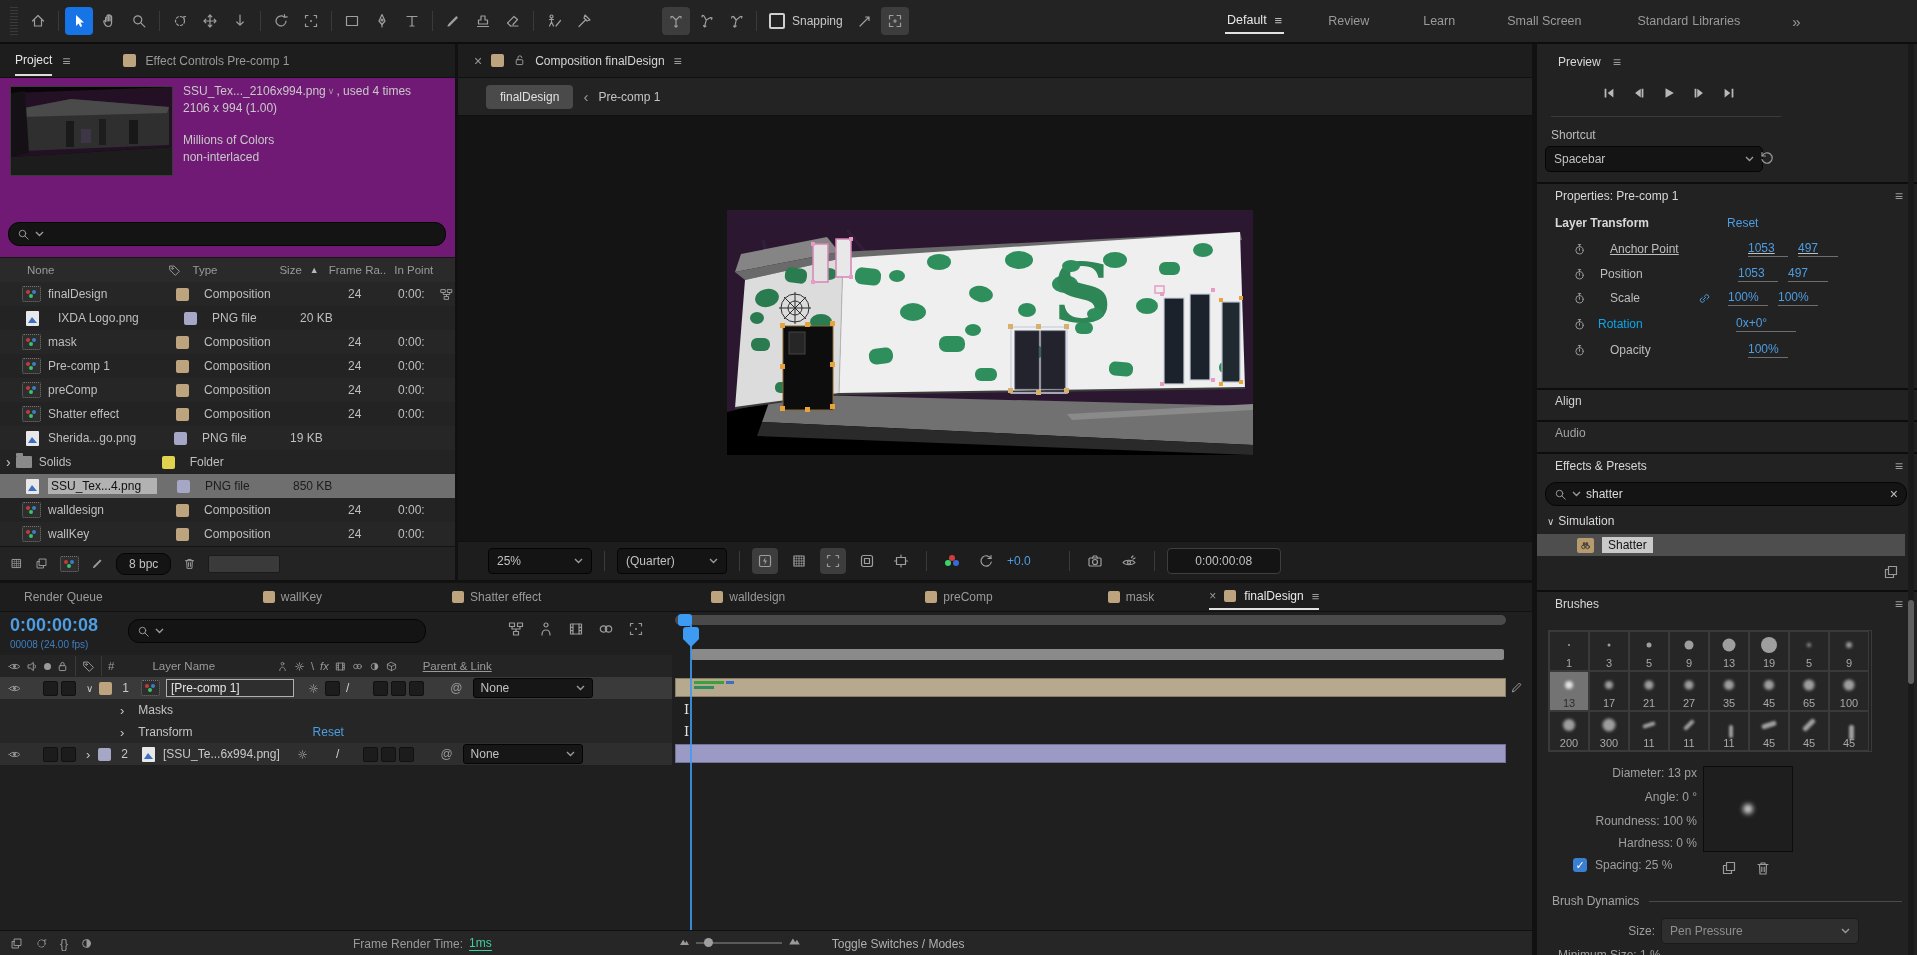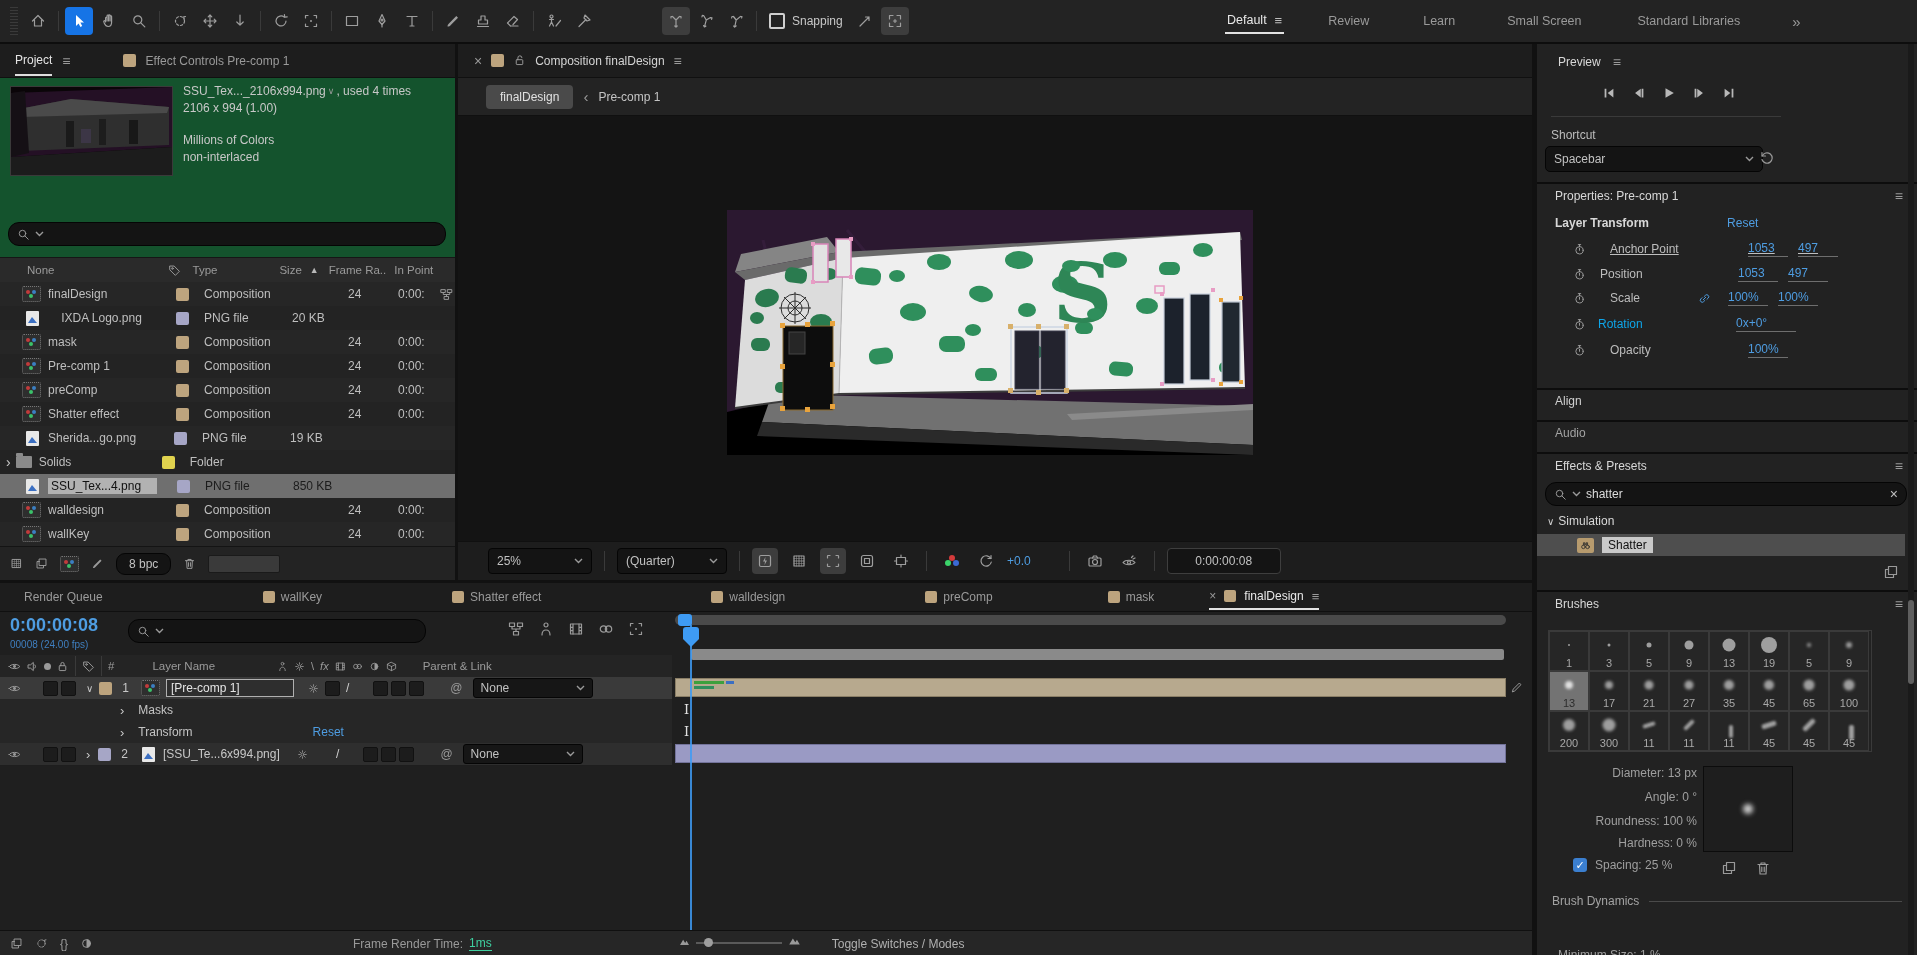--- a/index.html
+++ b/index.html
@@ -375,21 +375,21 @@
       </div>
       <div class="ws" style="margin-left:42px;"><span>Review</span></div>
       <div class="ws" style="margin-left:50px;"><span>Learn</span></div>
       <div class="ws" style="margin-left:48px;"><span>Small Screen</span></div>
       <div class="ws" style="margin-left:52px;"><span>Standard</span></div>
       <div class="ws" style=""><span>Libraries</span></div>
       <div class="ws" style="margin-left:48px;font-size:15px;"><span>»</span></div>
     </div>
   </div>
 
-  <div class="panel" style="left:0;top:44px;width:455px;height:536px;background:#14532d;">
+  <div class="panel" style="left:0;top:44px;width:455px;height:536px;background:#701a75;">
 
     <div class="a r" style="left:0;top:0;width:455px;height:34px;background:#1d1d1d;border-bottom:1px solid #101010;gap:10px;padding-left:15px;box-sizing:border-box;">
       <span style="color:#e4e4e4;border-bottom:2px solid #dedede;padding:7px 0;"><span>Project</span></span>
       <span style="color:#9a9a9a;font-size:14px;">≡</span>
       <span class="swatch sw-tan" style="margin-left:42px;"></span>
       <span style="color:#9a9a9a;"><span>Effect Controls Pre-comp 1</span></span>
     </div>
 
     <div class="a" style="left:10px;top:42px;width:161px;height:88px;background:#000;border:1px solid #3a3a3a;overflow:hidden;">
       <svg viewBox="0 0 161 88" width="161" height="88">
@@ -448,21 +448,21 @@
       <span style="width:50px;">24</span>
       <span style="width:42px;">0:00:</span>
       <span class="hicon">
           <svg class="i sm">
             <use href="#s-flow"></use>
           </svg>
         </span>
     </div>
     <div class="prow alt" style="top:262px;">
       <span class="ic-png" style="margin-left:26px;"></span>
-      <span style="margin-left:11px;width:103px;text-align:center;">IXDA Logo.png</span>
+      <span style="margin-left:19px;width:103px;">IXDA Logo.png</span>
       <span class="swatch sw-lav" style="margin-left:23px;"></span>
       <span style="margin-left:15px;width:88px;">PNG file</span>
       <span style="width:56px;">20 KB</span>
     </div>
     <div class="prow" style="top:286px;">
       <span class="ic-comp" style="margin-left:22px;"></span>
       <span style="margin-left:7px;width:105px;">mask</span>
       <span class="swatch sw-tan" style="margin-left:23px;"></span>
       <span style="margin-left:15px;width:88px;">Composition</span>
       <span style="width:56px;"></span>
@@ -1062,20 +1062,29 @@
       </span>
     <span class="hicon a" style="left:218px;top:816px;">
         <svg class="i">
           <use href="#s-trash"></use>
         </svg>
       </span>
 
     <div class="a r" style="left:15px;top:850px;width:350px;gap:10px;">
       <span style="color:#a3a3a3;white-space:nowrap;">Brush Dynamics</span>
       <span style="flex:1;height:1px;background:#4a4a4a;"></span>
+    </div>
+    <div class="a r" style="left:0;top:874px;width:368px;">
+      <span style="width:118px;text-align:right;color:#9f9f9f;">Size:</span>
+      <span class="pill" style="margin-left:6px;width:180px;height:24px;background:#2e2e2e;border-color:#1a1a1a;color:#8f8f8f;">
+        <span>Pen Pressure</span>
+          <svg class="chv">
+            <path d="M1 1l3.5 3.5L8 1"></path>
+          </svg>
+      </span>
     </div>
     <div class="a" style="left:21px;top:904px;color:#9f9f9f;">Minimum Size: 1 %</div>
 
     <div class="a" style="left:371px;top:0;width:6px;height:911px;background:#1a1a1a;">
       <div style="position:absolute;left:0;top:556px;width:6px;height:84px;background:#5f5f5f;border-radius:3px;"></div>
     </div>
   </div>
 
   <div class="panel" style="left:0;top:583px;width:1532px;height:372px;background:#1f1f1f;">
 
@@ -1209,21 +1218,21 @@
             <svg class="i xs">
               <use href="#s-half"></use>
             </svg>
           </span>
         <span class="hicon">
             <svg class="i xs">
               <use href="#s-cube"></use>
             </svg>
           </span>
       </span>
-      <span class="colh" style="margin-left:26px;">Parent &amp; Link</span>
+      <span class="colh" style="margin-left:26px;text-decoration:underline;">Parent &amp; Link</span>
     </div>
 
     <div class="tlrow" style="top:94px;background:#3a3a3a;">
       <span class="hicon" style="margin-left:8px;">
           <svg class="i sm">
             <use href="#s-eye"></use>
           </svg>
         </span>
       <span class="cellbox" style="margin-left:22px;"></span>
       <span class="cellbox" style="margin-left:3px;"></span>

